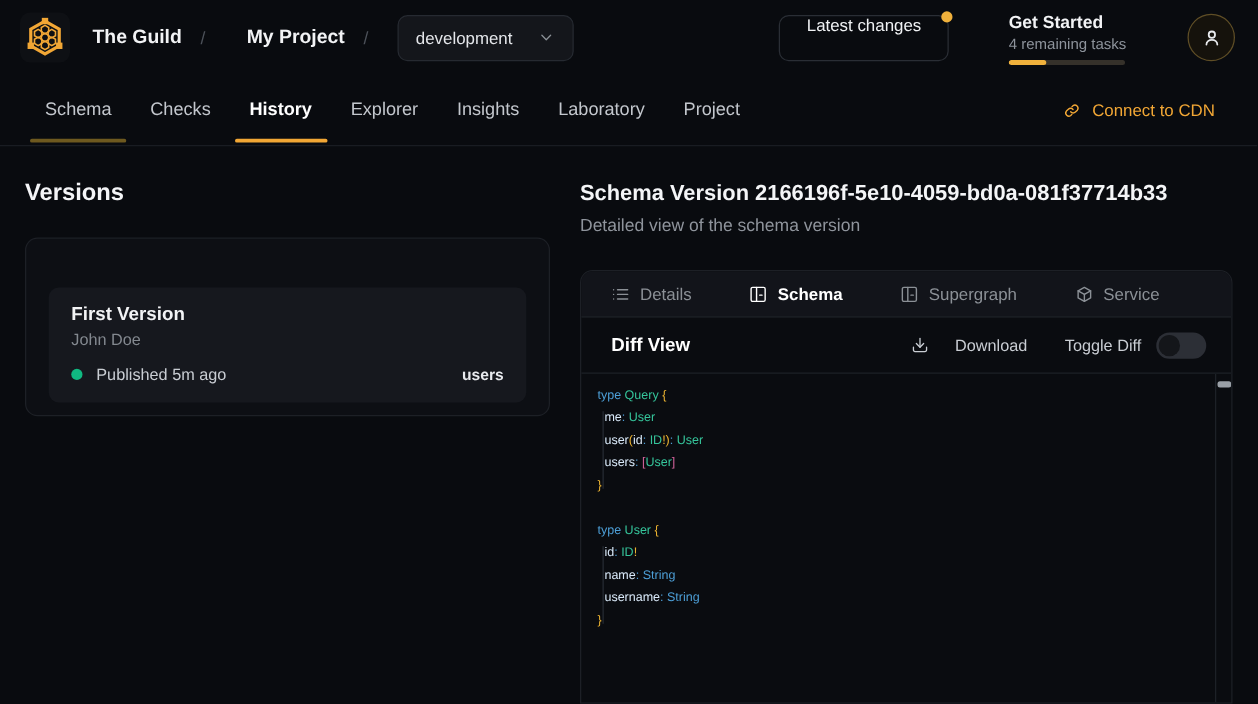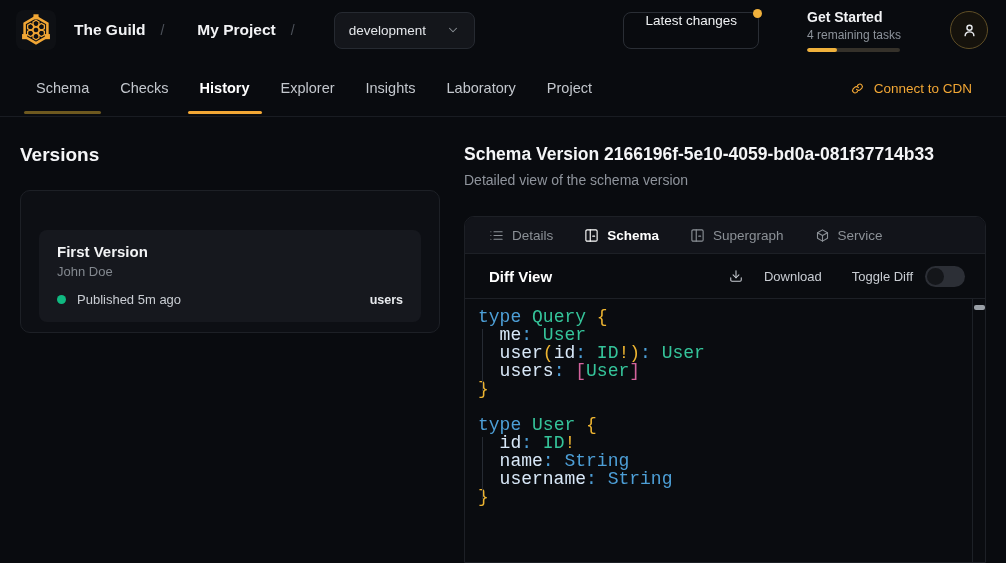--- a/index.html
+++ b/index.html
@@ -11,21 +11,21 @@
     overflow:hidden;
   }
   svg { display:block; }
   .ic { fill:none; stroke:currentColor; stroke-width:1.8; stroke-linecap:round; stroke-linejoin:round; }
 
   
   .topbar { height:60px; display:flex; align-items:center; padding:0 18px 0 16px; }
   .logo-box { width:40px; height:40px; border-radius:8px; background:#0e1014; display:flex; align-items:center; justify-content:center; cursor:pointer; }
   .crumb { font-size:15.5px; font-weight:600; color:#f2f3f5; margin-left:18px; cursor:pointer; }
   .crumb-sep { color:#4d525a; margin:0 15px; font-size:14px; }
-  .env-select { display:flex; align-items:center; gap:20px; background:#14161b; border:1px solid #262a31; border-radius:8px; height:37px; padding:0 14px; font-size:13.5px; color:#e4e6ea; margin-left:24px; cursor:pointer; }
+  .env-select { display:flex; align-items:center; gap:20px; background:#14161b; border:1px solid #262a31; border-radius:8px; height:37px; padding:0 14px; font-size:13.5px; color:#e4e6ea; margin-left:8px; cursor:pointer; }
   .env-select .chev { color:#8b9096; }
   .latest-btn { position:relative; margin-left:auto; height:37px; padding:0 21px; border:1px solid #2a2e35; border-radius:8px; background:transparent; color:#f0f2f4; font-size:13.5px; display:flex; align-items:flex-start; cursor:pointer; font-family:inherit; }
   .notif-dot { position:absolute; top:-4px; right:-4px; width:9px; height:9px; border-radius:50%; background:#f0b13c; }
   .get-started { margin-left:48px; width:93px; cursor:pointer; }
   .gs-title { font-size:14px; font-weight:700; color:#f2f3f5; white-space:nowrap; }
   .gs-sub { font-size:12px; color:#8d939b; margin-top:3px; white-space:nowrap; }
   .gs-bar { margin-top:6px; height:4px; border-radius:2px; background:#35312a; overflow:hidden; }
   .gs-fill { height:100%; background:#f0b13c; border-radius:2px; }
   .avatar { margin-left:50px; width:38px; height:38px; flex:none; border-radius:50%; border:1.5px solid #5f4e26; background:#15120c; display:flex; align-items:center; justify-content:center; cursor:pointer; color:#e8eaee; }
 
@@ -51,32 +51,32 @@
   .vi-name { font-size:15px; font-weight:700; color:#f2f3f5; }
   .vi-author { margin-top:4px; font-size:13px; color:#83888f; }
   .vi-meta { margin-top:13px; display:flex; align-items:center; }
   .vi-dot { width:9px; height:9px; border-radius:50%; background:#10b981; margin-right:11px; }
   .vi-status { font-size:13px; color:#c9cdd3; }
   .vi-service { margin-left:auto; font-size:12.5px; font-weight:700; color:#e8eaee; }
 
   
   .detail-title { margin-top:27px; font-size:17.5px; font-weight:700; color:#f4f5f7; white-space:nowrap; }
   .panel { margin-top:28px; flex:1; border:1px solid #1d2026; border-radius:10px 10px 0 0; overflow:hidden; display:flex; flex-direction:column; background:#0a0c10; }
-  .panel-tabs { height:37px; flex:none; display:flex; align-items:center; padding:0 24px; gap:31px; background:#12141a; border-bottom:1px solid #1d2026; }
+  .panel-tabs { height:37px; flex:none; display:flex; align-items:center; padding:0 24px; gap:46px; background:#12141a; border-bottom:1px solid #1d2026; }
   .ptab { display:flex; align-items:center; gap:8px; font-size:13.5px; color:#8b9096; cursor:pointer; }
   .ptab.active { color:#ffffff; font-weight:600; }
   .diff-row { height:45px; flex:none; display:flex; align-items:center; padding:0 20px 0 24px; border-bottom:1px solid #1d2026; }
   .diff-title { font-size:15px; font-weight:700; color:#ffffff; }
   .download-btn { margin-left:auto; display:flex; align-items:center; gap:21px; color:#c9cdd3; font-size:13px; cursor:pointer; background:none; border:none; font-family:inherit; }
   .toggle-label { margin-left:30px; font-size:13px; color:#c9cdd3; }
   .switch { margin-left:12px; width:40px; height:21px; border-radius:11px; background:#2c2f36; position:relative; cursor:pointer; }
   .switch-knob { position:absolute; left:2px; top:2px; width:17px; height:17px; border-radius:50%; background:#14161a; transition:left .15s; }
 
   
-  .code-wrap { flex:1; position:relative; font-family:Liberation Mono, monospace; font-size:18px; line-height:18px; overflow:hidden; }
+  .code-wrap { flex:1; position:relative; font-family:Liberation Sans, sans-serif; font-size:10px; line-height:18px; overflow:hidden; }
   .code-lines { padding:9px 20px 9px 13px; }
   .code-line { white-space:pre; height:18px; }
   .tok-k { color:#4d9fd7; }
   .tok-t { color:#35c49a; }
   .tok-f { color:#d8e8f8; }
   .tok-y { color:#edb431; }
   .tok-m { color:#d3639c; }
   .tok-p { color:#c9d4e0; }
   .indent-guide { position:absolute; width:1px; background:#262b33; left:17px; }
   .guide-1 { top:30px; height:62px; }

